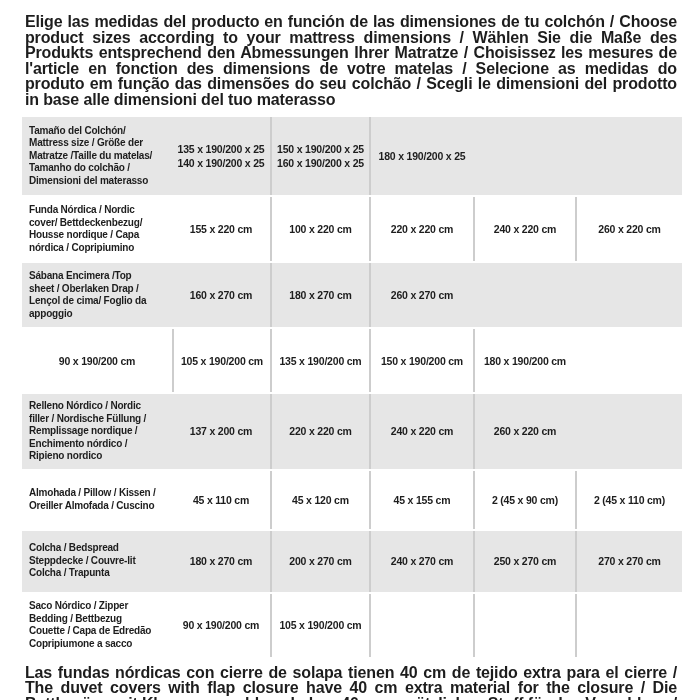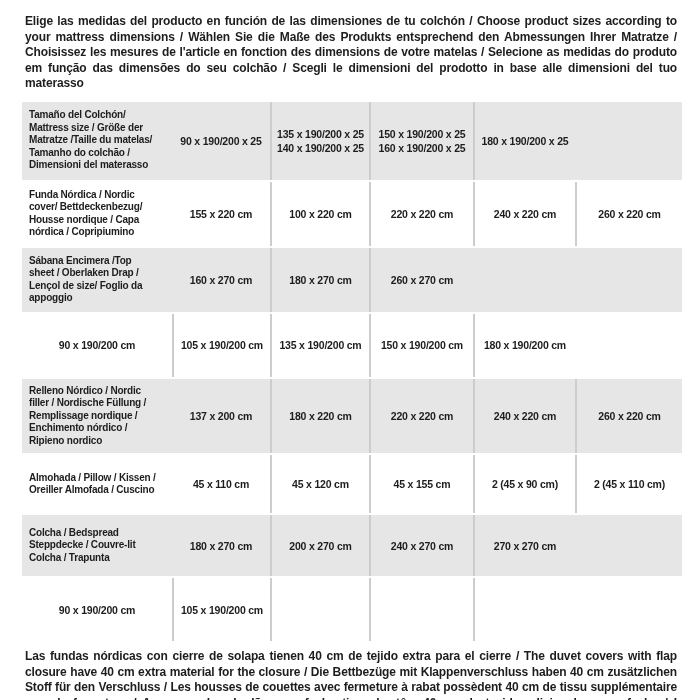--- a/index.html
+++ b/index.html
@@ -10,21 +10,21 @@
   }
   *{margin:0;padding:0;box-sizing:border-box;}
   html,body{width:700px;height:700px;overflow:hidden;background:var(--bg);}
   body{
     font-family:"Liberation Sans", sans-serif;
     color:var(--text);
     font-weight:bold;
   }
   .page{padding:14px 23px 0 25px;}
   .intro, .footer{
-    font-size:12px;
+    font-size:16px;
     line-height:15.5px;
     text-align:justify;
     letter-spacing:-0.15px;
     color:var(--text);
   }
   .size-table{
     margin-top:10px;
     width:660px;
     margin-left:-3px;
   }
@@ -65,72 +65,72 @@
   .footer{margin-top:8px;}
 </style>
 </head>
 <body>
 
 <div class="page">
   <p class="intro">Elige las medidas del producto en función de las dimensiones de tu colchón / Choose product sizes according to your mattress dimensions / Wählen Sie die Maße des Produkts entsprechend den Abmessungen Ihrer Matratze / Choisissez les mesures de l'article en fonction des dimensions de votre matelas / Selecione as medidas do produto em função das dimensões do seu colchão / Scegli le dimensioni del prodotto in base alle dimensioni del tuo materasso</p>
   <div class="size-table" id="size-table">
       <div class="trow gray r0">
         <div class="cell label">Tamaño del Colchón/ Mattress size / Größe der Matratze /Taille du matelas/ Tamanho do colchão / Dimensioni del materasso</div>
-        <div class="cell val">90 x 190/200 x 25</div>
         <div class="cell val">135 x 190/200 x 25
 140 x 190/200 x 25</div>
         <div class="cell val">150 x 190/200 x 25
 160 x 190/200 x 25</div>
         <div class="cell val">180 x 190/200 x 25</div>
       </div>
       <div class="trow white r1">
         <div class="cell label">Funda Nórdica / Nordic cover/ Bettdeckenbezug/ Housse nordique / Capa nórdica / Copripiumino</div>
         <div class="cell val">155 x 220 cm</div>
         <div class="cell val">100 x 220 cm</div>
         <div class="cell val">220 x 220 cm</div>
         <div class="cell val">240 x 220 cm</div>
         <div class="cell val">260 x 220 cm</div>
       </div>
       <div class="trow gray r2">
-        <div class="cell label">Sábana Encimera /Top sheet / Oberlaken Drap / Lençol de size/ Foglio da appoggio</div>
+        <div class="cell label">Sábana Encimera /Top sheet / Oberlaken Drap / Lençol de cima/ Foglio da appoggio</div>
         <div class="cell val">160 x 270 cm</div>
         <div class="cell val">180 x 270 cm</div>
         <div class="cell val">260 x 270 cm</div>
       </div>
       <div class="trow white r3">
         <div class="cell val">90 x 190/200 cm</div>
         <div class="cell val">105 x 190/200 cm</div>
         <div class="cell val">135 x 190/200 cm</div>
         <div class="cell val">150 x 190/200 cm</div>
         <div class="cell val">180 x 190/200 cm</div>
       </div>
       <div class="trow gray r4">
         <div class="cell label">Relleno Nórdico / Nordic filler / Nordische Füllung / Remplissage nordique / Enchimento nórdico / Ripieno nordico</div>
         <div class="cell val">137 x 200 cm</div>
-        <div class="cell val">180 x 220 cm</div>
         <div class="cell val">220 x 220 cm</div>
         <div class="cell val">240 x 220 cm</div>
         <div class="cell val">260 x 220 cm</div>
       </div>
       <div class="trow white r5">
         <div class="cell label">Almohada / Pillow / Kissen / Oreiller Almofada / Cuscino</div>
         <div class="cell val">45 x 110 cm</div>
         <div class="cell val">45 x 120 cm</div>
         <div class="cell val">45 x 155 cm</div>
         <div class="cell val">2 (45 x 90 cm)</div>
         <div class="cell val">2 (45 x 110 cm)</div>
       </div>
       <div class="trow gray r6">
         <div class="cell label">Colcha / Bedspread Steppdecke / Couvre-lit Colcha / Trapunta</div>
         <div class="cell val">180 x 270 cm</div>
         <div class="cell val">200 x 270 cm</div>
         <div class="cell val">240 x 270 cm</div>
+        <div class="cell val">250 x 270 cm</div>
         <div class="cell val">270 x 270 cm</div>
       </div>
       <div class="trow white r7">
+        <div class="cell label">Saco Nórdico / Zipper Bedding / Bettbezug Couette / Capa de Edredão Copripiumone a sacco</div>
         <div class="cell val">90 x 190/200 cm</div>
         <div class="cell val">105 x 190/200 cm</div>
         <div class="cell val"></div>
         <div class="cell val"></div>
         <div class="cell val"></div>
       </div>
     </div>
   <p class="footer">Las fundas nórdicas con cierre de solapa tienen 40 cm de tejido extra para el cierre / The duvet covers with flap closure have 40 cm extra material for the closure / Die Bettbezüge mit Klappenverschluss haben 40 cm zusätzlichen Stoff für den Verschluss / Les housses de couettes avec fermeture à rabat possèdent 40 cm de tissu supplémentaire pour la fermeture / As capas de edredão com fecho tipo aba têm 40 cm de tecido adicional para o fecho / I copripiumoni con chiusura a patta hanno 40 cm di tessuto extra per la chiusura</p>
 </div>
 

